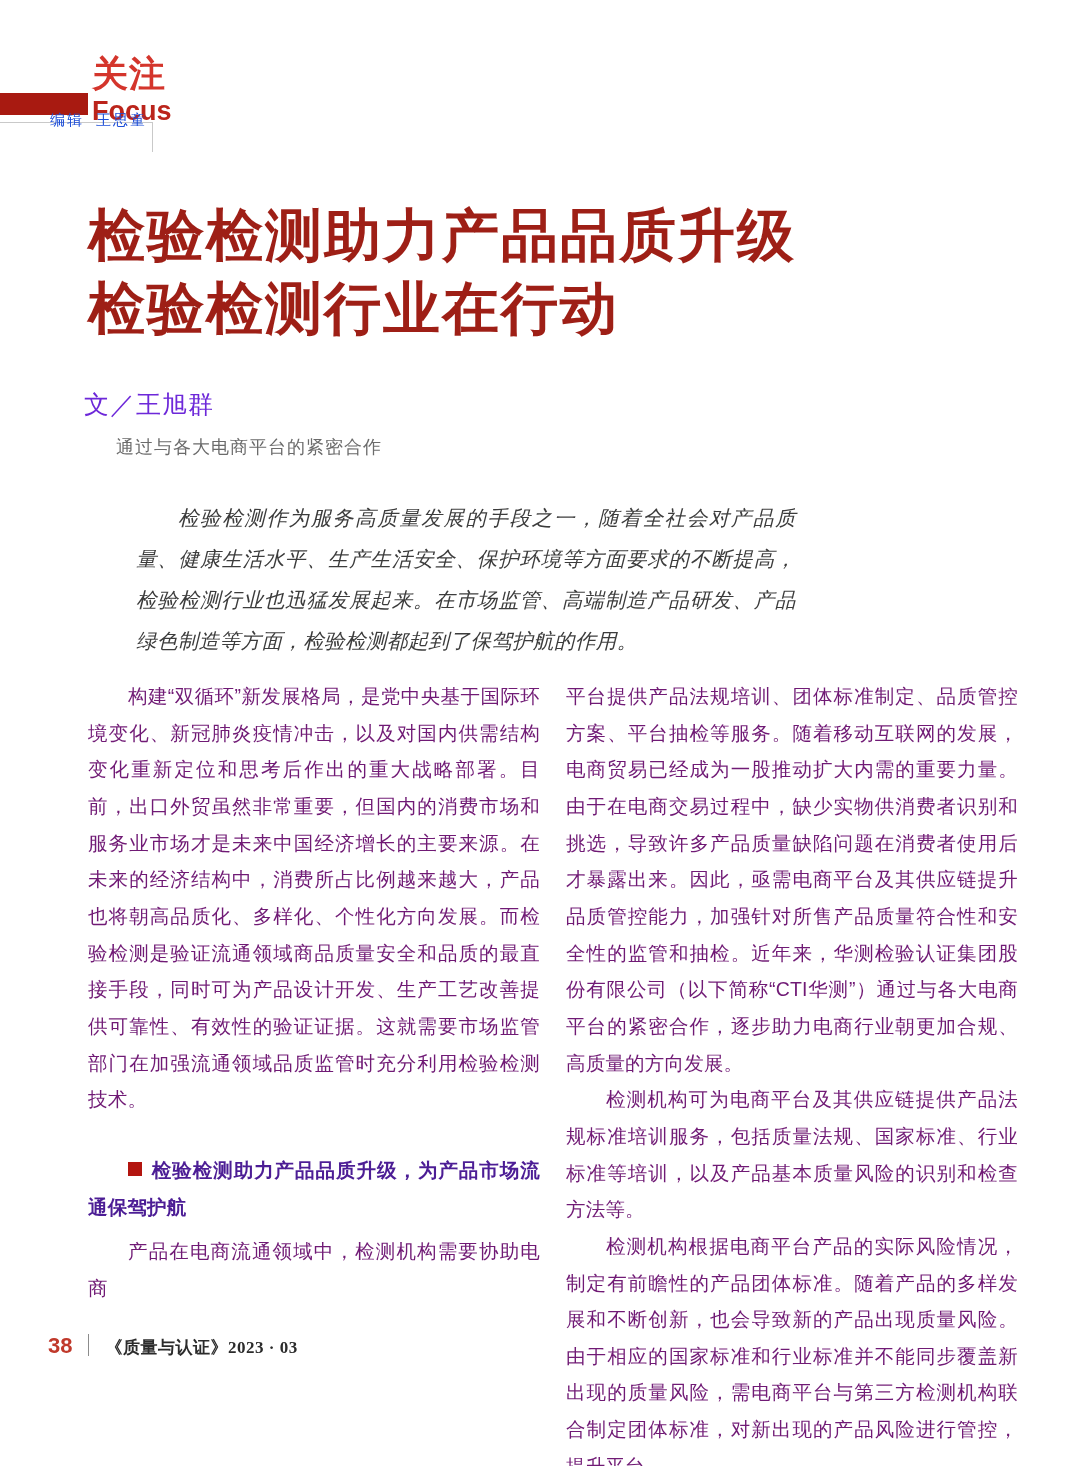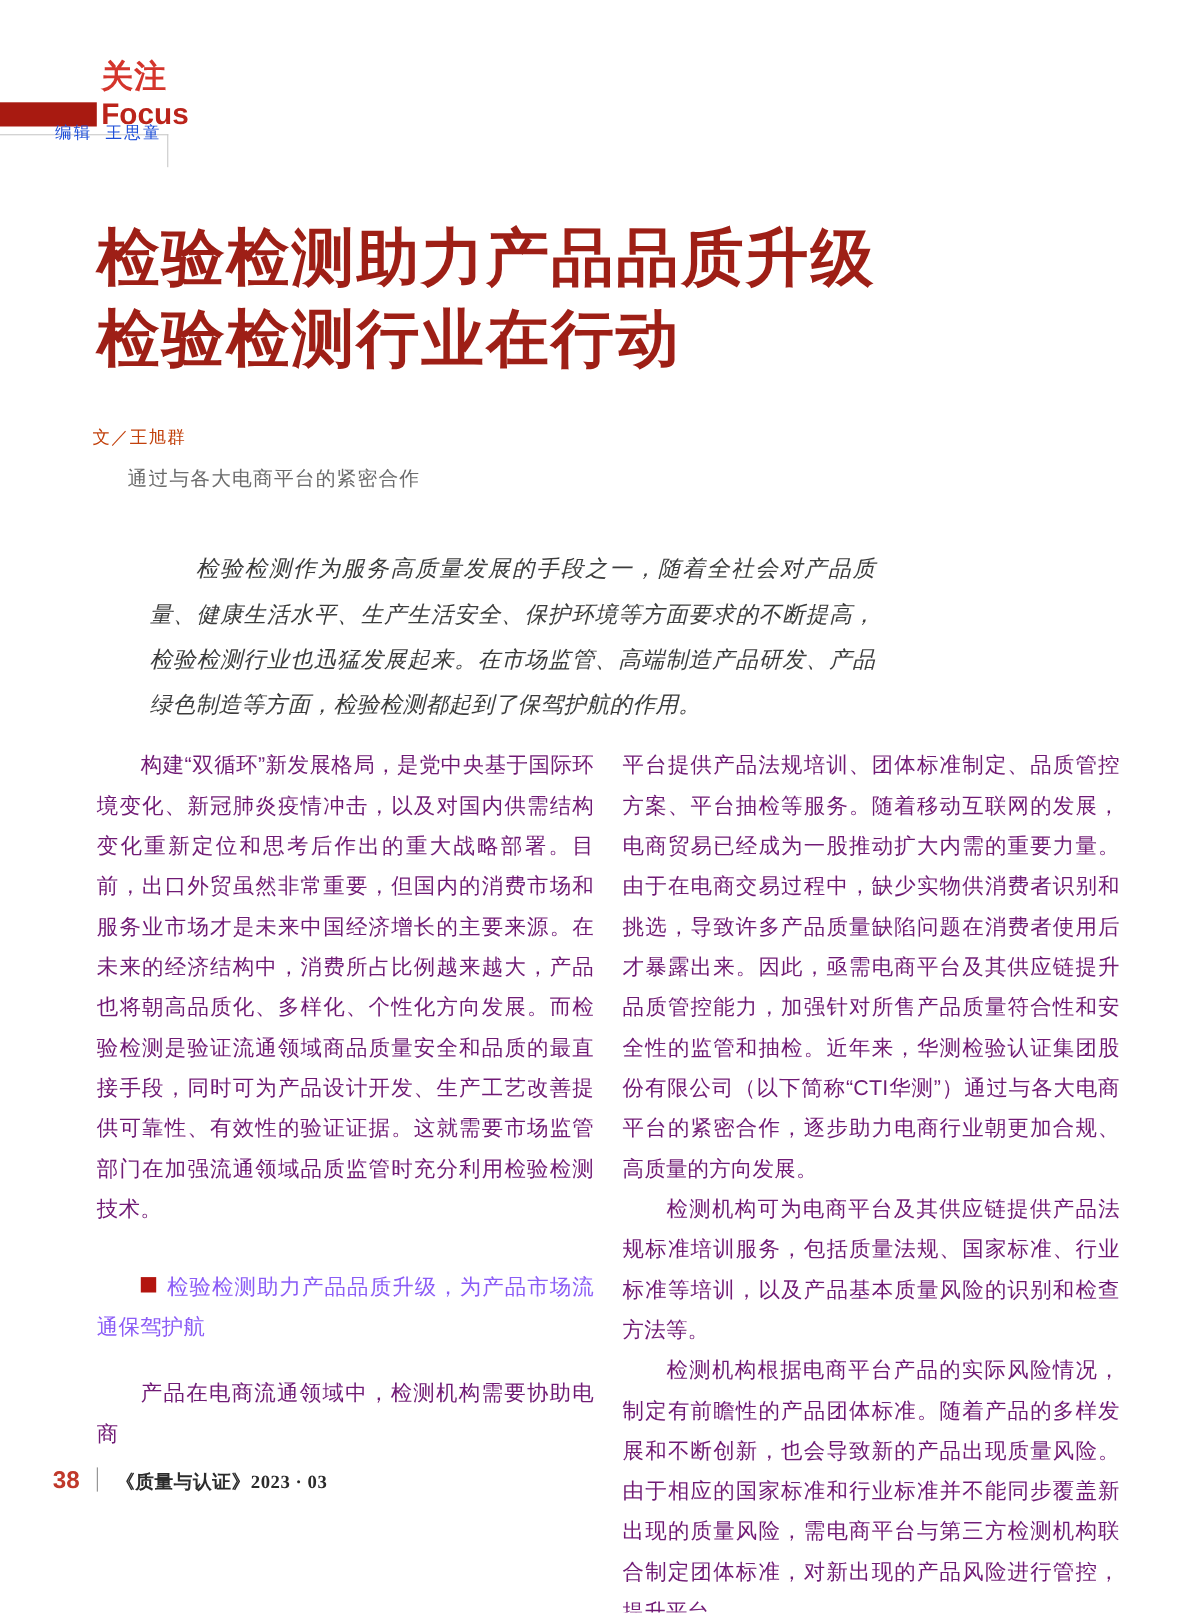--- a/index.html
+++ b/index.html
@@ -33,21 +33,21 @@
     background: #a81a11;
   }
   #focus-block {
     position: absolute;
     left: 92px;
     top: 12px;
     line-height: 1;
   }
   #kanzhu {
     font-family: "Liberation Sans", "DejaVu Sans", sans-serif;
-    font-size: 29px;
+    font-size: 36px;
     font-weight: bold;
     color: #d4352c;
     letter-spacing: 1px;
     display: block;
   }
   #focus-en {
     font-family: "Liberation Sans", "DejaVu Sans", sans-serif;
     font-size: 27px;
     font-weight: bold;
     color: #bb241b;
@@ -104,22 +104,22 @@
   
   #byline {
     position: absolute;
     left: 84px;
     top: 388px;
     width: 600px;
   }
   #byline .by-author {
     display: block;
     font-family: "Liberation Serif", "DejaVu Serif", serif;
-    font-size: 16px;
-    color: #c2410c;
+    font-size: 25px;
+    color: #6d28d9;
     letter-spacing: 1px;
   }
   #byline .by-org {
     display: block;
     margin-top: 14px;
     margin-left: 32px;
     font-family: "Liberation Sans", "DejaVu Sans", sans-serif;
     font-size: 18px;
     color: #6b6b6b;
     letter-spacing: 1px;
@@ -158,26 +158,26 @@
     text-indent: 40px;
     text-align: justify;
     margin: 0 0 0 0;
     letter-spacing: 0.2px;
   }
   .para.no-indent { text-indent: 0; }
 
   .subhead {
     font-family: "Liberation Sans", "DejaVu Sans", sans-serif;
     font-size: 19.5px;
-    font-weight: normal;
+    font-weight: bold;
     line-height: 1.88;
-    color: #8b5cf6;
+    color: #4c1d95;
     text-indent: 40px;
     text-align: justify;
-    margin: 34px 0 24px 0;
+    margin: 34px 0 8px 0;
     letter-spacing: 0.2px;
   }
   .subhead .sq {
     display: inline-block;
     width: 14px;
     height: 14px;
     background: #b3150f;
     margin-right: 9px;
     vertical-align: 1px;
   }

